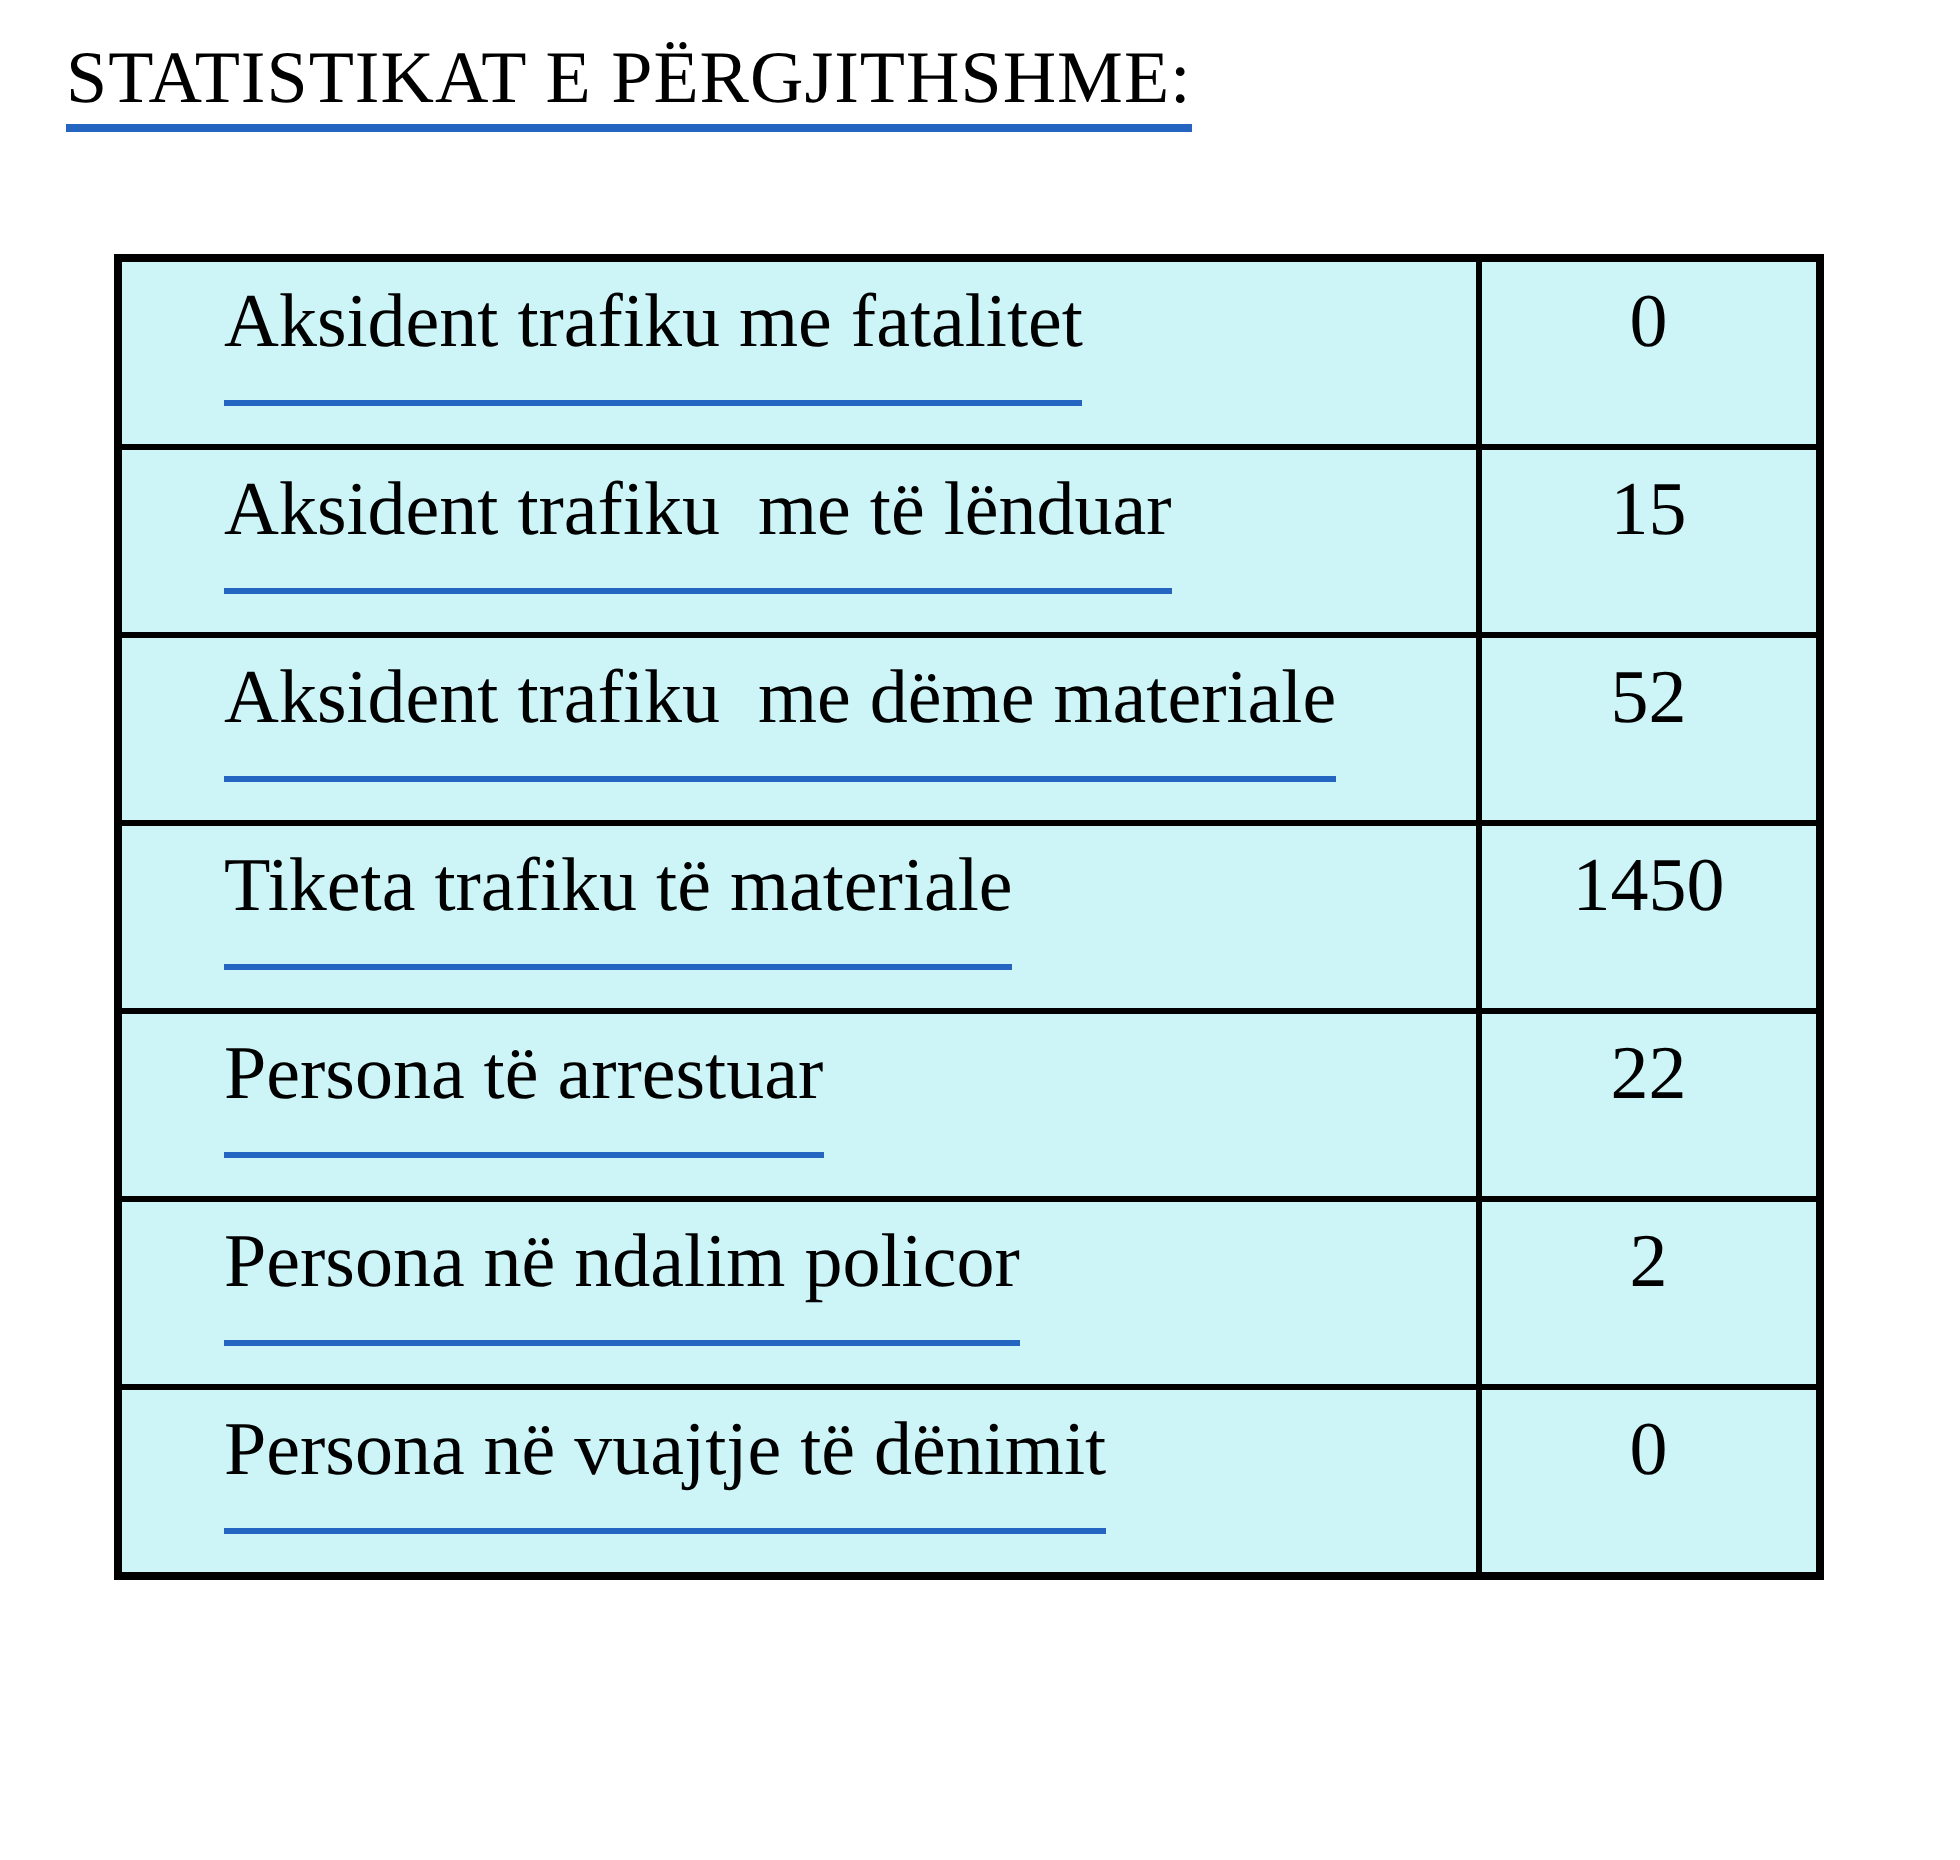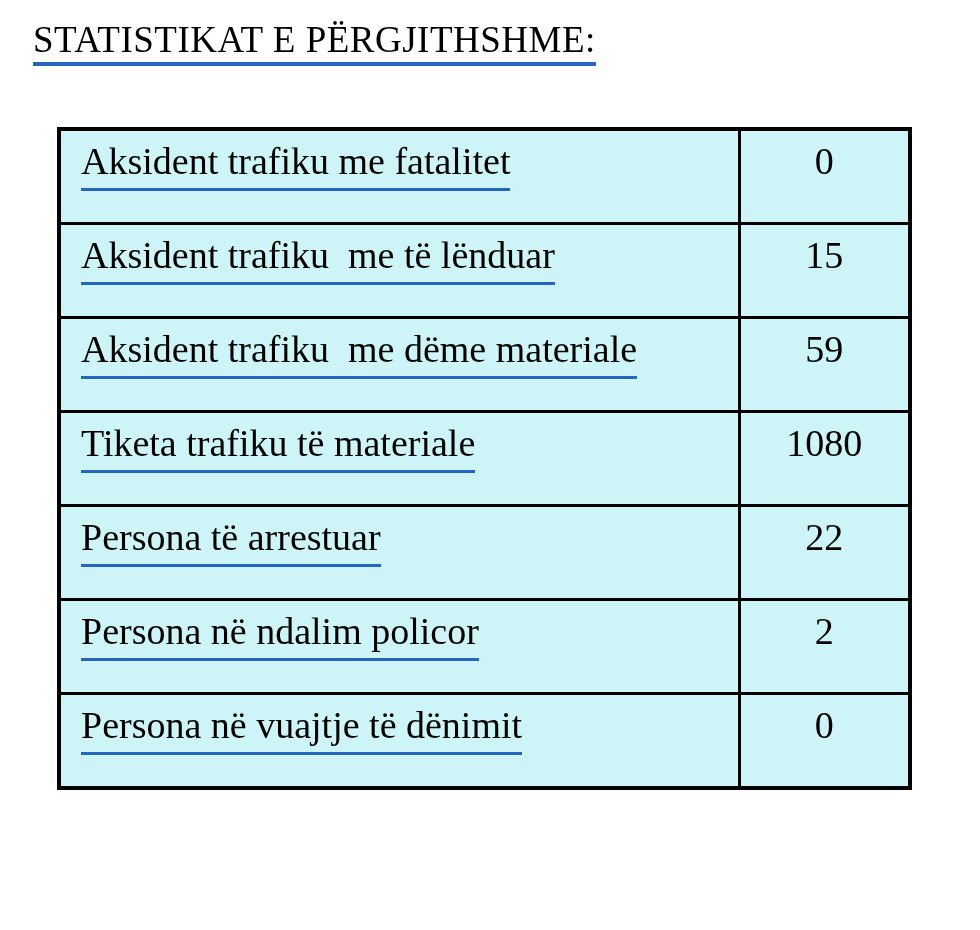--- a/index.html
+++ b/index.html
@@ -58,22 +58,23 @@
   td.label-cell {
     height: 70px;
     padding: 7px 40px 14px 20px;
   }
   td.value-cell {
     text-align: center;
     padding: 7px 6px 14px 6px;
   }
   .link-label {
     border-bottom: 3px solid #2565c2;
-    padding-bottom: 6px;
+    padding-bottom: 18px;
     white-space: pre-wrap;
+    margin-left: 31px;
   }
 </style>
 </head>
 <body>
 
 <div class="page">
 
   <h1 class="doc-title">
     <span class="underlined">STATISTIKAT E PËRGJITHSHME:</span>
   </h1>
@@ -87,25 +88,25 @@
         <tr>
           <td class="label-cell"><span class="link-label">Aksident trafiku me fatalitet</span></td>
           <td class="value-cell">0</td>
         </tr>
         <tr>
           <td class="label-cell"><span class="link-label">Aksident trafiku  me të lënduar</span></td>
           <td class="value-cell">15</td>
         </tr>
         <tr>
           <td class="label-cell"><span class="link-label">Aksident trafiku  me dëme materiale</span></td>
-          <td class="value-cell">59</td>
+          <td class="value-cell">52</td>
         </tr>
         <tr>
           <td class="label-cell"><span class="link-label">Tiketa trafiku të materiale</span></td>
-          <td class="value-cell">1080</td>
+          <td class="value-cell">1450</td>
         </tr>
         <tr>
           <td class="label-cell"><span class="link-label">Persona të arrestuar</span></td>
           <td class="value-cell">22</td>
         </tr>
         <tr>
           <td class="label-cell"><span class="link-label">Persona në ndalim policor</span></td>
           <td class="value-cell">2</td>
         </tr>
         <tr>

